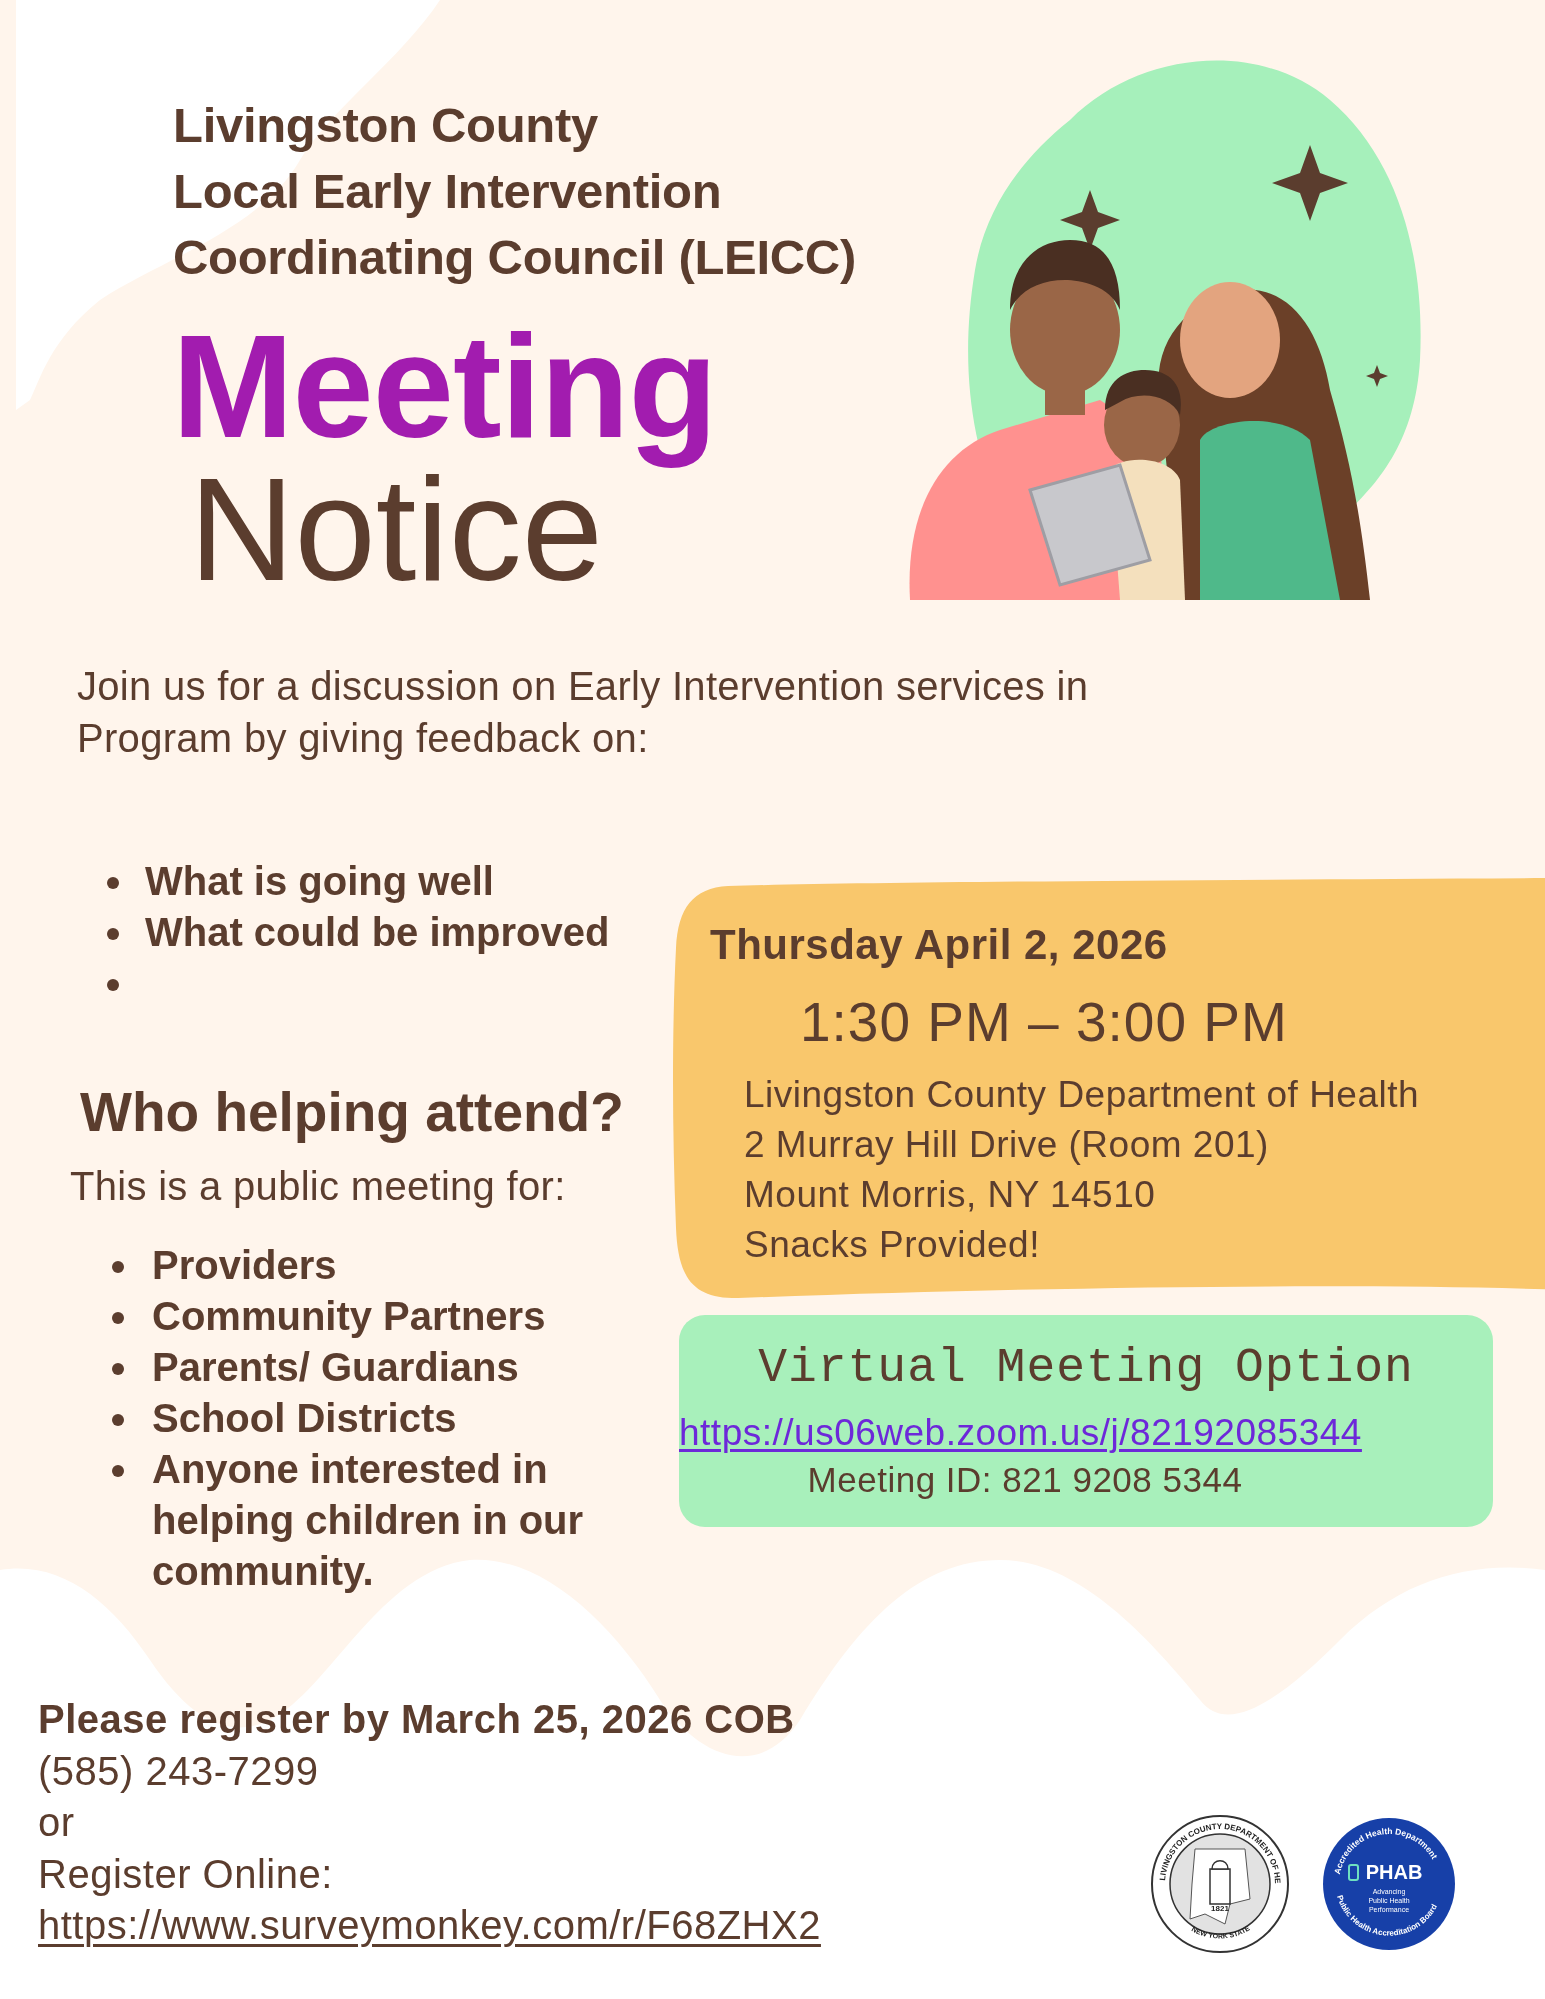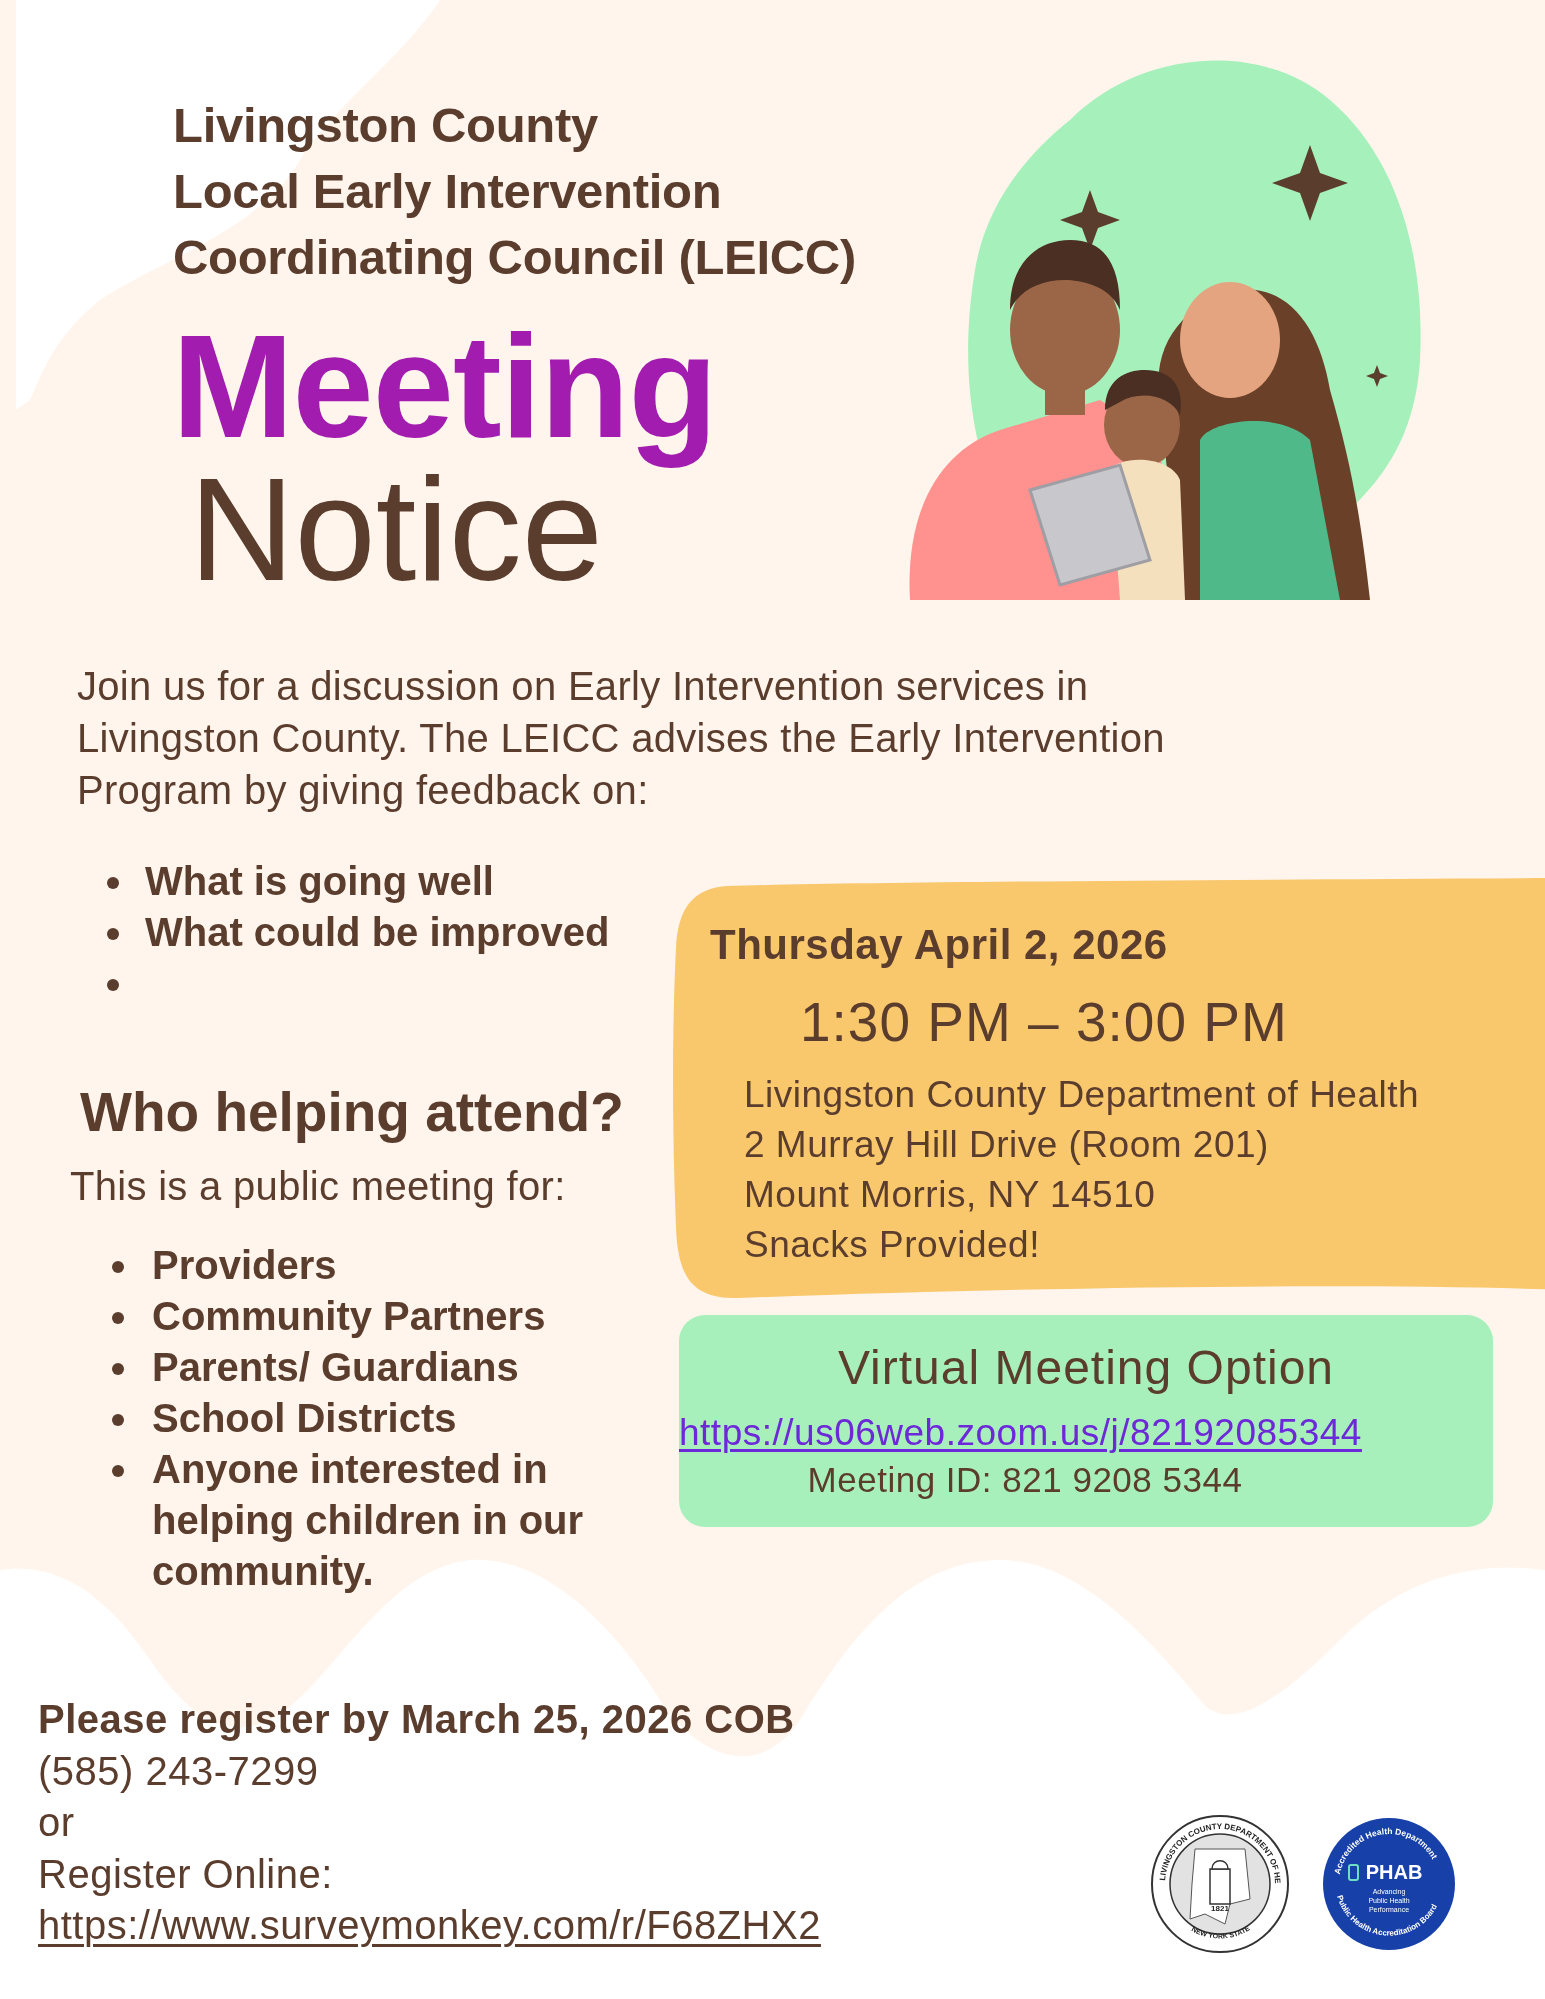--- a/index.html
+++ b/index.html
@@ -17,21 +17,21 @@
   .list1 li .dot { left:-38px; top:21px; }
   .who-title { left:80px; top:1080px; font-weight:bold; font-size:55px; line-height:64px; }
   .who-sub { left:70px; top:1160px; font-size:40px; line-height:52px; letter-spacing:0.3px; }
   .list2 { left:152px; top:1240px; width:470px; }
   .list2 li .dot { left:-40px; top:21px; }
   .orange-box { left:668px; top:878px; width:900px; height:420px; }
   .date { left:710px; top:910px; font-weight:bold; font-size:42px; line-height:70px; letter-spacing:0.5px; }
   .time { left:800px; top:990px; font-size:55px; line-height:64px; letter-spacing:1px; }
   .addr { left:744px; top:1070px; font-size:37px; line-height:50px; letter-spacing:0.5px; }
   .green-box { left:679px; top:1315px; width:814px; height:212px; background:#a8f0bb; border-radius:26px; }
-  .v-title { left:679px; top:1338px; width:814px; text-align:center; font-size:48px; line-height:60px; letter-spacing:1px; }
+  .v-title { left:679px; top:1338px; width:814px; text-align:center; font-size:48px; line-height:60px; letter-spacing:1px;font-family:Liberation Mono, monospace; }
   .v-link { left:679px; top:1410px; width:888px; font-size:37px; line-height:46px; text-decoration:underline; text-decoration-thickness:3px; text-underline-offset:4px; color:#6d28d9; letter-spacing:0.5px; }
   .v-id { left:679px; top:1458px; width:692px; text-align:center; font-size:35px; line-height:44px; letter-spacing:0.5px; }
   .reg { left:38px; top:1694px; font-size:40px; line-height:51.5px; letter-spacing:0.5px; }
   .reg .b { font-weight:bold; }
   .reg .link { text-decoration:underline; text-decoration-thickness:3px; text-underline-offset:5px; color:#5b3d2e; }
   .seal { left:1150px; top:1814px; width:140px; height:140px; }
   .phab { left:1322px; top:1817px; width:134px; height:134px; }
   .illus { left:880px; top:40px; width:560px; height:600px; }
 </style>
 </head>
@@ -63,21 +63,20 @@
   <ellipse cx="350" cy="300" rx="50" ry="58" fill="#e3a47f"></ellipse>
   <path d="M320 400 C330 380 400 370 430 400 L460 560 L320 560 Z" fill="#4fb98a"></path>
   <ellipse cx="262" cy="385" rx="38" ry="42" fill="#9a6647"></ellipse>
   <path d="M225 370 C225 340 245 330 265 330 C290 330 305 345 300 375 C290 355 260 350 240 362 Z" fill="#4a2f22"></path>
   <path d="M230 430 C240 415 290 415 300 440 L305 560 L240 560 Z" fill="#f4e0bd"></path>
   <path d="M150 450 L240 425 L270 520 L180 545 Z" fill="#c8c8cc" stroke="#9e9ea4" stroke-width="3"></path>
 </svg>
 
 <div class="abs intro">
   <div>Join us for a discussion on Early Intervention services in</div>
-  <div>Livingston County. The LEICC advises the Early Intervention</div>
   <div>Program by giving feedback on:</div>
 </div>
 
 <ul class="abs blist list1">
   <li><span class="dot"></span><span>What is going well</span></li>
   <li><span class="dot"></span><span>What could be improved</span></li>
   <li><span class="dot"></span></li>
 </ul>
 
 <div class="abs who-title">Who helping attend?</div>

